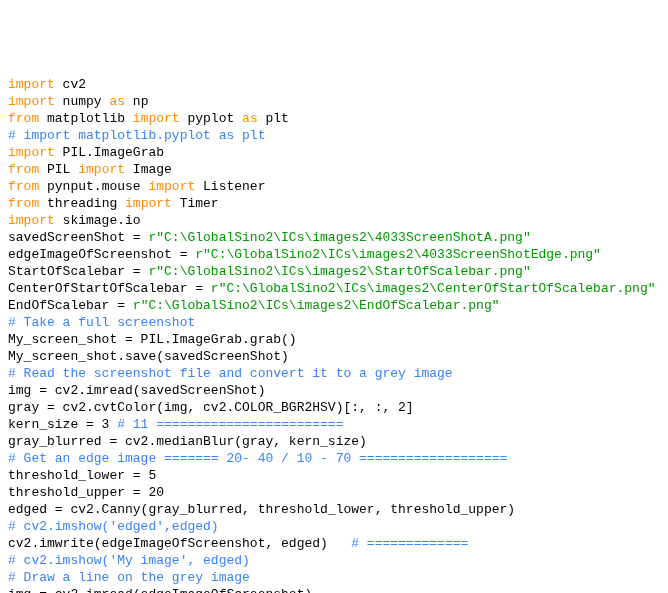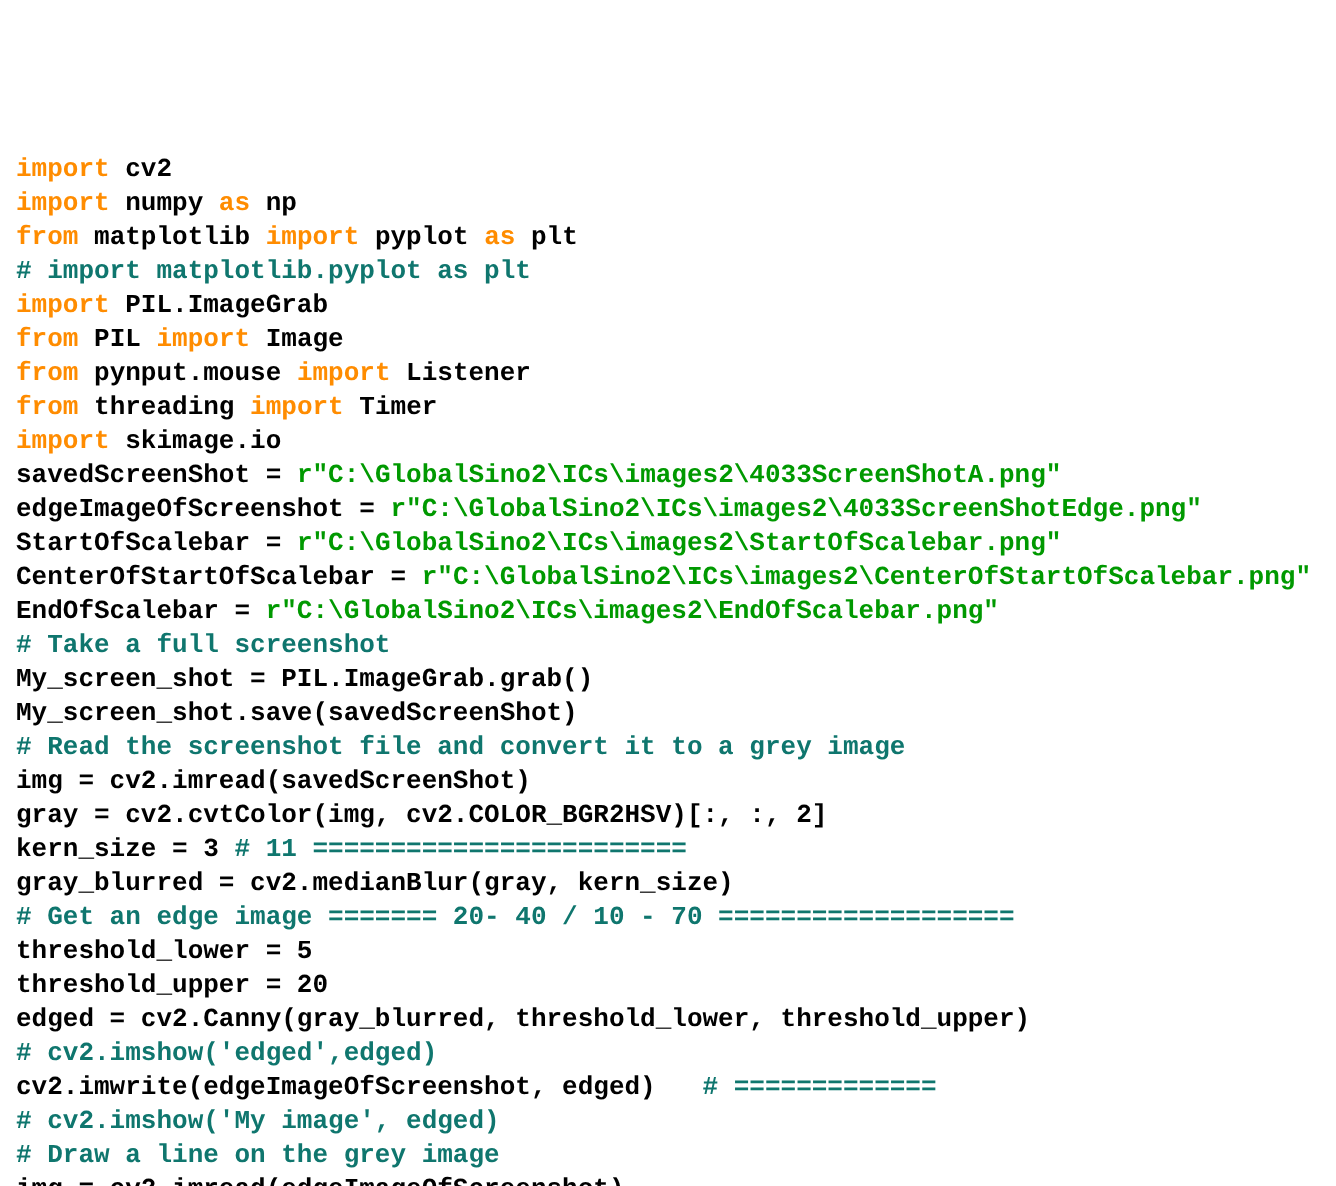--- a/index.html
+++ b/index.html
@@ -5,23 +5,23 @@
   body {
     margin: 0;
     padding: 8px;
     background: #ffffff;
     font-family: "Courier New", Courier, monospace;
     font-size: 13px;
     line-height: 17px;
     white-space: pre;
     color: #000000;
   }
-  .line { display: block; font-weight: bold; }
+  .line { display: block; }
   .kw { color: #ff8c00; }        
-  .cm { color: #0f766e; text-align: right; }        
+  .cm { color: #3b82f6; text-align: right; }        
   .st { color: #009900; }        
   .plain { color: #000000; }
 </style>
 </head>
 <body>
 
 
 
 <div id="code-block"><span class="line"><span class="kw">import</span><span class="plain"> cv2</span></span><span class="line"><span class="kw">import</span><span class="plain"> numpy </span><span class="kw">as</span><span class="plain"> np</span></span><span class="line"><span class="kw">from</span><span class="plain"> matplotlib </span><span class="kw">import</span><span class="plain"> pyplot </span><span class="kw">as</span><span class="plain"> plt</span></span><span class="line"><span class="cm"># import matplotlib.pyplot as plt</span></span><span class="line"><span class="kw">import</span><span class="plain"> PIL.ImageGrab</span></span><span class="line"><span class="kw">from</span><span class="plain"> PIL </span><span class="kw">import</span><span class="plain"> Image</span></span><span class="line"><span class="kw">from</span><span class="plain"> pynput.mouse </span><span class="kw">import</span><span class="plain"> Listener</span></span><span class="line"><span class="kw">from</span><span class="plain"> threading </span><span class="kw">import</span><span class="plain"> Timer</span></span><span class="line"><span class="kw">import</span><span class="plain"> skimage.io</span></span><span class="line"><span class="plain"></span></span><span class="line"><span class="plain">savedScreenShot = </span><span class="st">r"C:\GlobalSino2\ICs\images2\4033ScreenShotA.png"</span></span><span class="line"><span class="plain">edgeImageOfScreenshot = </span><span class="st">r"C:\GlobalSino2\ICs\images2\4033ScreenShotEdge.png"</span></span><span class="line"><span class="plain">StartOfScalebar = </span><span class="st">r"C:\GlobalSino2\ICs\images2\StartOfScalebar.png"</span></span><span class="line"><span class="plain">CenterOfStartOfScalebar = </span><span class="st">r"C:\GlobalSino2\ICs\images2\CenterOfStartOfScalebar.png"</span></span><span class="line"><span class="plain">EndOfScalebar = </span><span class="st">r"C:\GlobalSino2\ICs\images2\EndOfScalebar.png"</span></span><span class="line"><span class="plain"></span></span><span class="line"><span class="cm"># Take a full screenshot</span></span><span class="line"><span class="plain">My_screen_shot = PIL.ImageGrab.grab()</span></span><span class="line"><span class="plain">My_screen_shot.save(savedScreenShot)</span></span><span class="line"><span class="plain"></span></span><span class="line"><span class="cm"># Read the screenshot file and convert it to a grey image</span></span><span class="line"><span class="plain">img = cv2.imread(savedScreenShot)</span></span><span class="line"><span class="plain">gray = cv2.cvtColor(img, cv2.COLOR_BGR2HSV)[:, :, 2]</span></span><span class="line"><span class="plain">kern_size = 3 </span><span class="cm"># 11 ========================</span></span><span class="line"><span class="plain">gray_blurred = cv2.medianBlur(gray, kern_size)</span></span><span class="line"><span class="plain"></span></span><span class="line"><span class="cm"># Get an edge image ======= 20- 40 / 10 - 70 ===================</span></span><span class="line"><span class="plain">threshold_lower = 5</span></span><span class="line"><span class="plain">threshold_upper = 20</span></span><span class="line"><span class="plain">edged = cv2.Canny(gray_blurred, threshold_lower, threshold_upper)</span></span><span class="line"><span class="plain"></span></span><span class="line"><span class="cm"># cv2.imshow('edged',edged)</span></span><span class="line"><span class="plain">cv2.imwrite(edgeImageOfScreenshot, edged)   </span><span class="cm"># =============</span></span><span class="line"><span class="cm"># cv2.imshow('My image', edged)</span></span><span class="line"><span class="plain"></span></span><span class="line"><span class="cm"># Draw a line on the grey image</span></span><span class="line"><span class="plain">img = cv2.imread(edgeImageOfScreenshot)</span></span></div>
 

